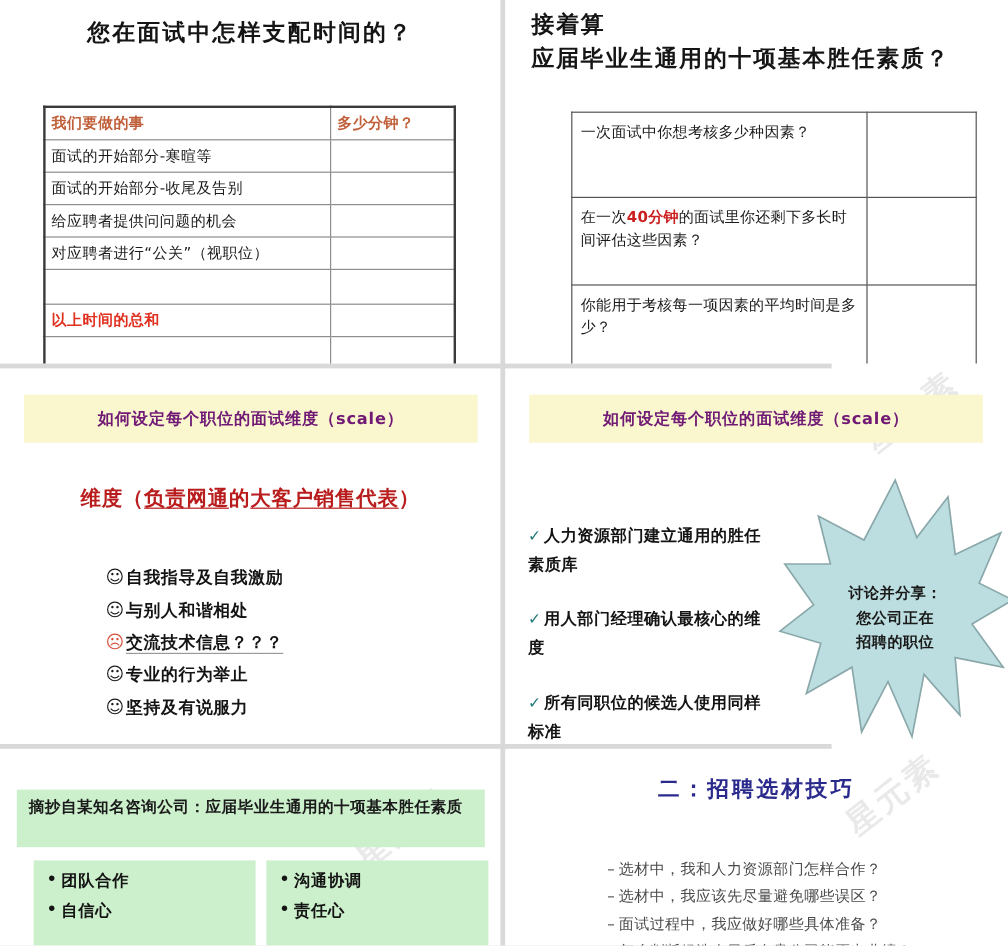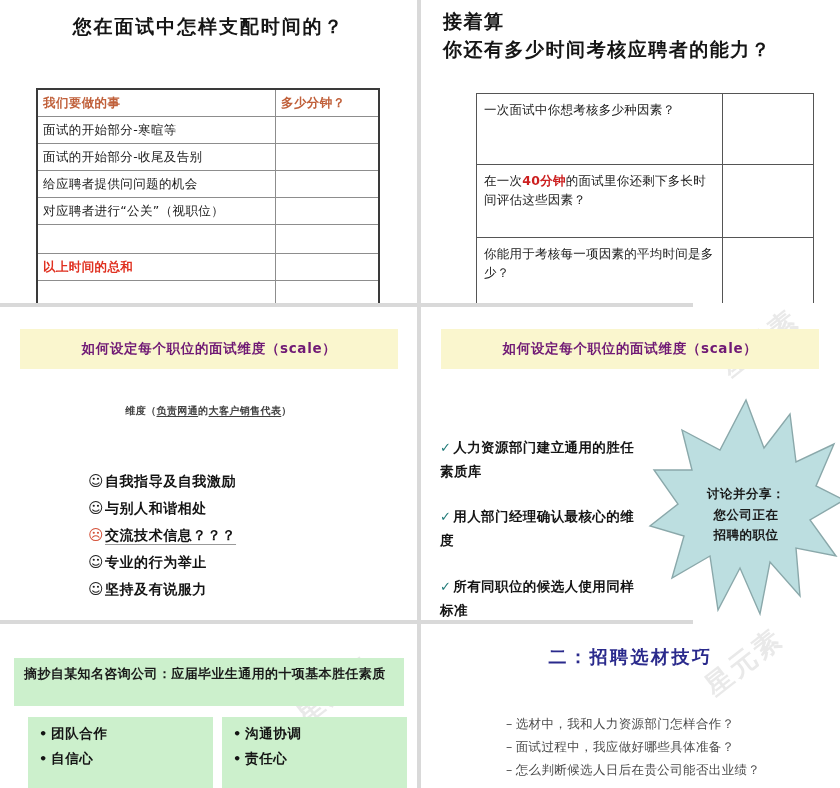--- a/index.html
+++ b/index.html
@@ -124,23 +124,23 @@
     font-size: 13.5px;
     font-weight: 700;
     color: #701a75;
     letter-spacing: 0.05em;
   }
 
   .s3-sub {
     position: absolute;
     left: 0; right: 0; top: 404px;
     text-align: center;
-    font-size: 10px;
-    font-weight: 700;
-    color: #404040;
+    font-size: 17px;
+    font-weight: 700;
+    color: #b91c1c;
     letter-spacing: 0.04em;
   }
   .s3-sub u { text-decoration: underline; text-underline-offset: 2px; }
 
   .s3-list {
     position: absolute;
     left: 88px; top: 468px;
     font-size: 14px;
     font-weight: 700;
     color: #141414;
@@ -318,21 +318,21 @@
         <td class="c1"></td>
         <td class="c2"></td>
       </tr>
     </tbody>
       </table>
   </div>
 
   <div class="slide s2">
     <div class="s2-title cn">
       <div>接着算</div>
-      <div>你还有多少时间考核应聘者的能力？</div>
+      <div>应届毕业生通用的十项基本胜任素质？</div>
     </div>
     <table class="s2-table">
       <tbody>
           <tr class="r1">
         <td><span>一次面试中你想考核多少种因素？</span></td>
         <td class="ans"></td>
       </tr>
       <tr class="r2">
         <td><span>在一次</span><span class="hl-red">40分钟</span><span>的面试里你还剩下多长时间评估这些因素？</span></td>
         <td class="ans"></td>
@@ -435,20 +435,23 @@
   </div>
 
   <div class="slide s6">
     <div class="wm wm4" style="left:278px; top:20px;">星元素</div>
     <div class="s6-title cn" style="top:21px;">二：招聘选材技巧</div>
     <div class="s6-list cn" style="left:39px; top:88px;">
       <div class="li">
         <span class="dash">–</span><span>选材中，我和人力资源部门怎样合作？</span>
       </div>
       <div class="li">
+        <span class="dash">–</span><span>选材中，我应该先尽量避免哪些误区？</span>
+      </div>
+      <div class="li">
         <span class="dash">–</span><span>面试过程中，我应做好哪些具体准备？</span>
       </div>
       <div class="li">
         <span class="dash">–</span><span>怎么判断候选人日后在贵公司能否出业绩？</span>
       </div>
     </div>
   </div>
 
 </div>
 

